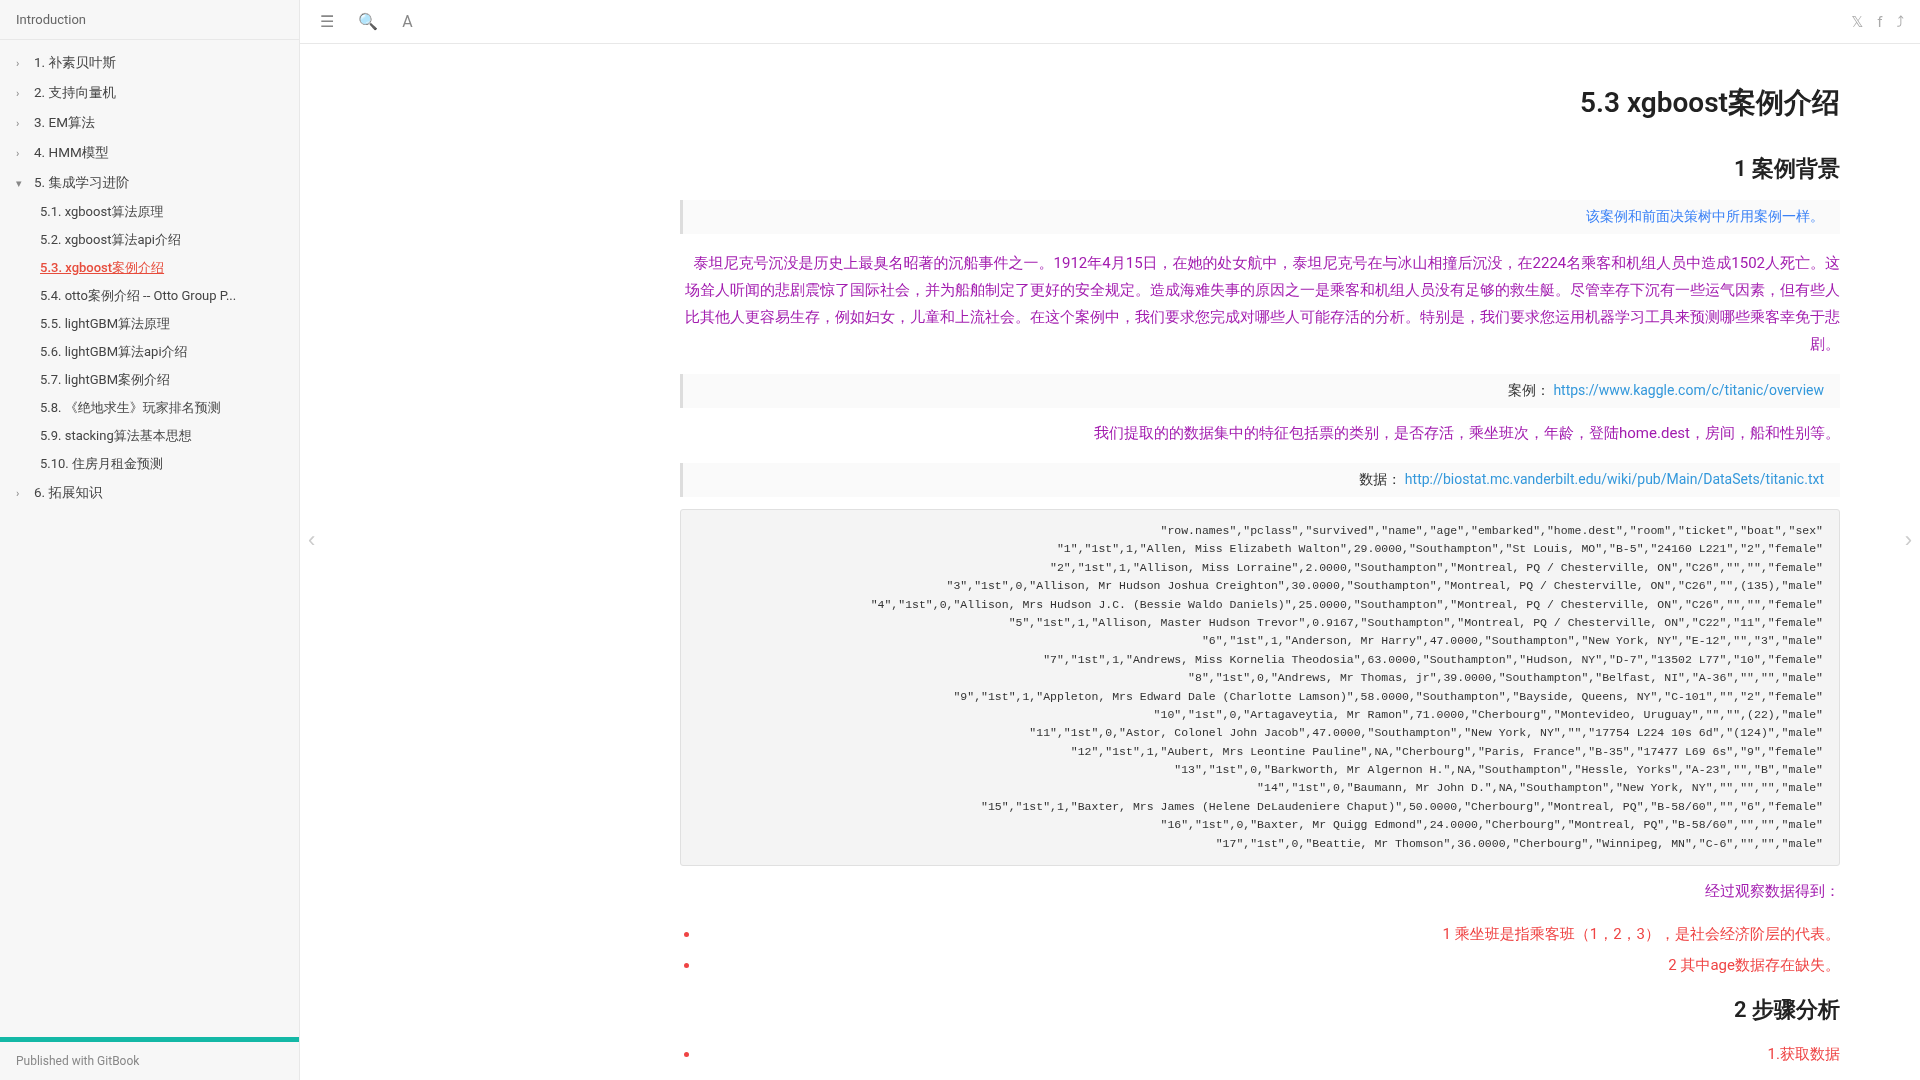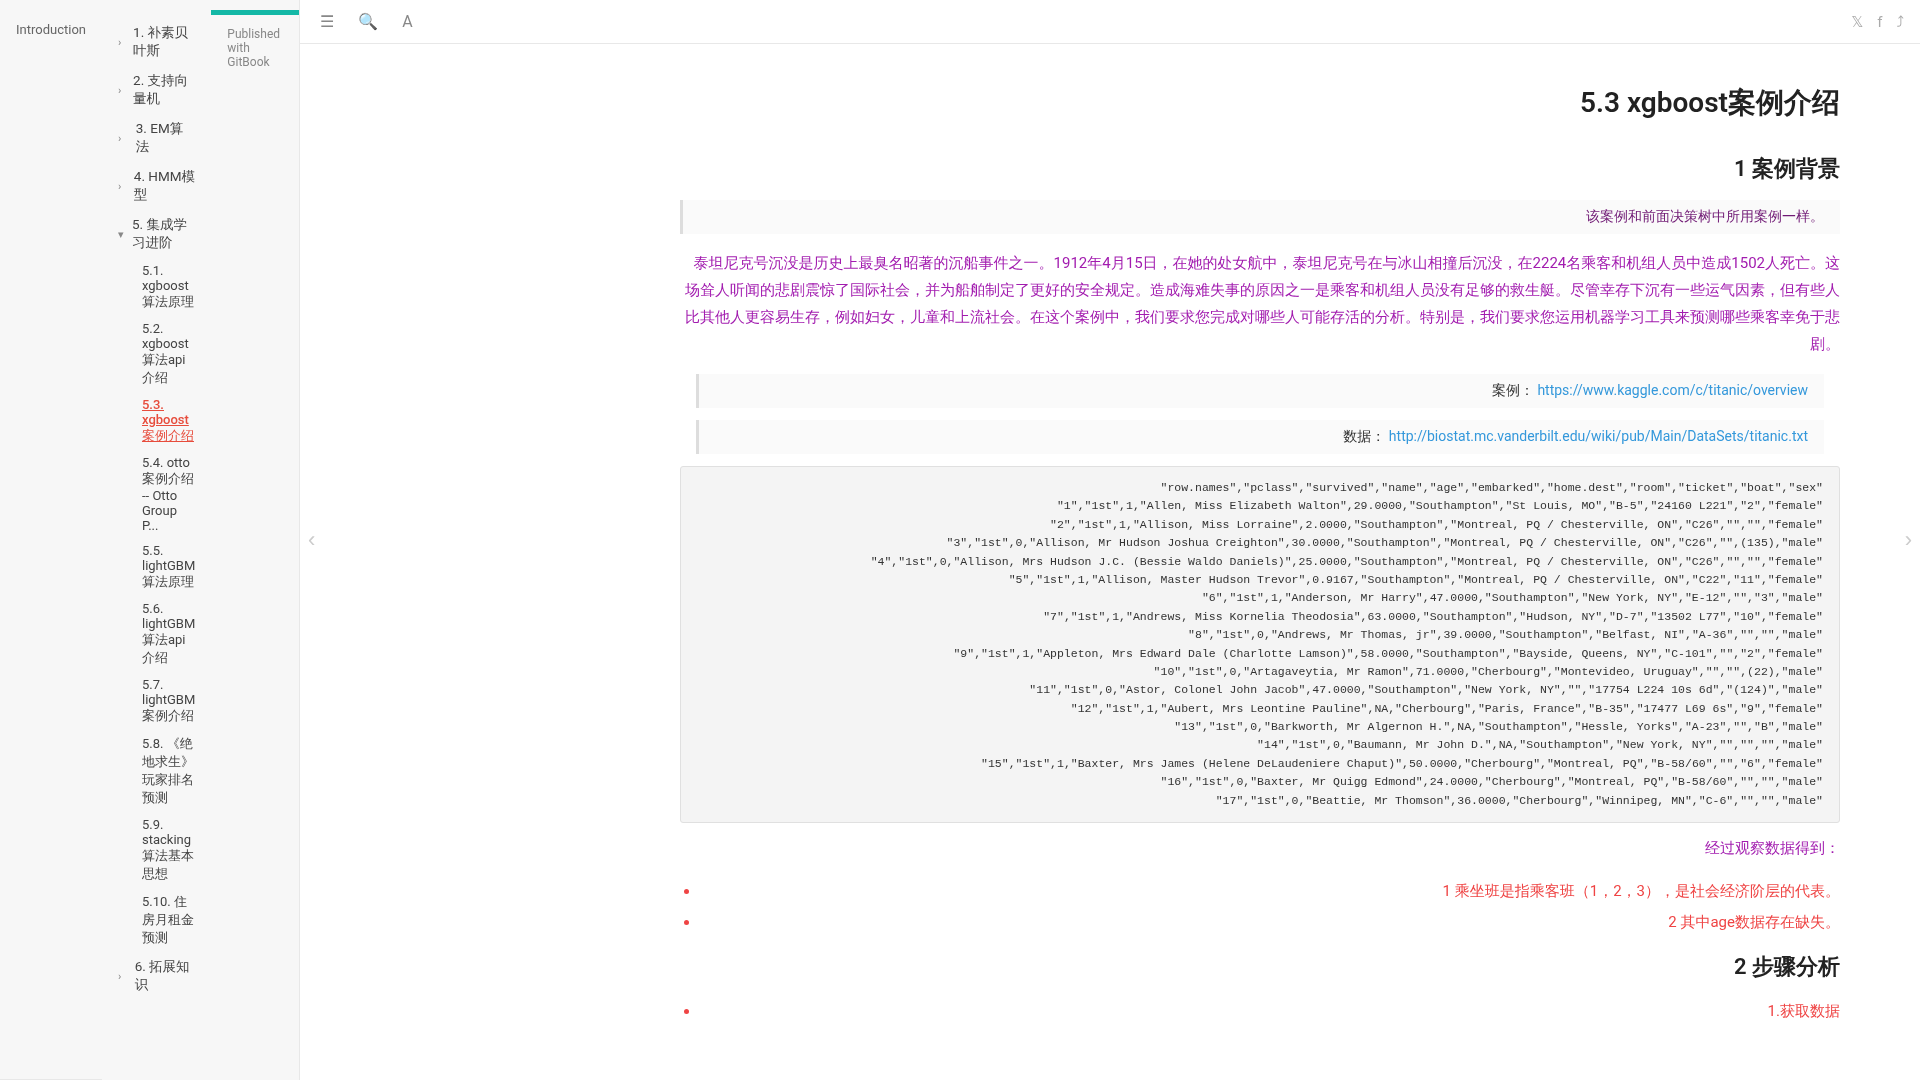--- a/index.html
+++ b/index.html
@@ -6,21 +6,22 @@
     body { font-family: -apple-system, BlinkMacSystemFont, "Segoe UI", Roboto, sans-serif; background: #fff; color: #333; display: flex; height: 100vh; overflow: hidden; font-size: 14px; }
 
     
     #sidebar {
       width: 300px;
       min-width: 300px;
       background: #f7f7f7;
       border-right: 1px solid #e8e8e8;
       overflow-y: auto;
       display: flex;
-      padding-top: 10px;
+      flex-direction: column;
+      padding-top: 0;
     }
 
     .sidebar-header {
       padding: 12px 16px;
       font-size: 13px;
       color: #666;
       border-bottom: 1px solid #e8e8e8;
       background: #f7f7f7;
     }
 
@@ -152,36 +153,36 @@
       font-weight: 600;
       color: #222;
       margin-bottom: 16px;
       margin-top: 16px;
     }
 
     .blockquote {
       border-left: 3px solid #ddd;
       padding: 8px 16px;
       margin: 16px 0;
-      color: #701a75;
+      color: #3b82f6;
       font-size: 14px;
       background: #fafafa;
     }
 
     .content-para {
       line-height: 1.8;
       color: #a21caf;
       font-size: 15px;
       margin-bottom: 16px;
     }
 
     .link-block {
       border-left: 3px solid #ddd;
       padding: 8px 16px;
-      margin: 12px 16px;
+      margin: 12px 0;
       font-size: 14px;
       color: #333;
       background: #fafafa;
     }
     .link-block a, .link-text {
       color: #3498db;
       text-decoration: none;
     }
 
     .code-block {
@@ -276,20 +277,21 @@
 
   <div class="blockquote">该案例和前面决策树中所用案例一样。</div>
 
   <p class="content-para">泰坦尼克号沉没是历史上最臭名昭著的沉船事件之一。1912年4月15日，在她的处女航中，泰坦尼克号在与冰山相撞后沉没，在2224名乘客和机组人员中造成1502人死亡。这场耸人听闻的悲剧震惊了国际社会，并为船舶制定了更好的安全规定。造成海难失事的原因之一是乘客和机组人员没有足够的救生艇。尽管幸存下沉有一些运气因素，但有些人比其他人更容易生存，例如妇女，儿童和上流社会。在这个案例中，我们要求您完成对哪些人可能存活的分析。特别是，我们要求您运用机器学习工具来预测哪些乘客幸免于悲剧。</p>
 
   <div class="link-block">
     <span>案例：</span>
     <span class="link-text">https://www.kaggle.com/c/titanic/overview</span>
   </div>
 
+  <p class="content-para">我们提取的的数据集中的特征包括票的类别，是否存活，乘坐班次，年龄，登陆home.dest，房间，船和性别等。</p>
 
   <div class="link-block">
     <span>数据：</span>
     <span class="link-text">http://biostat.mc.vanderbilt.edu/wiki/pub/Main/DataSets/titanic.txt</span>
   </div>
 
   <div class="code-block">"row.names","pclass","survived","name","age","embarked","home.dest","room","ticket","boat","sex"
 "1","1st",1,"Allen, Miss Elizabeth Walton",29.0000,"Southampton","St Louis, MO","B-5","24160 L221","2","female"
 "2","1st",1,"Allison, Miss Lorraine",2.0000,"Southampton","Montreal, PQ / Chesterville, ON","C26","","","female"
 "3","1st",0,"Allison, Mr Hudson Joshua Creighton",30.0000,"Southampton","Montreal, PQ / Chesterville, ON","C26","",(135),"male"

